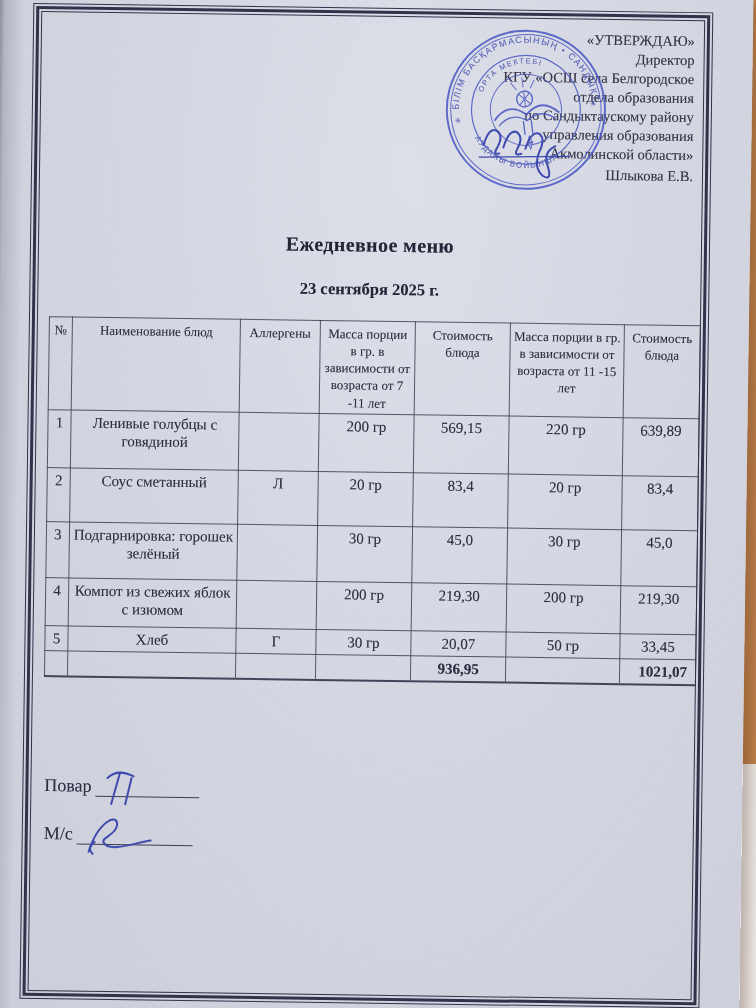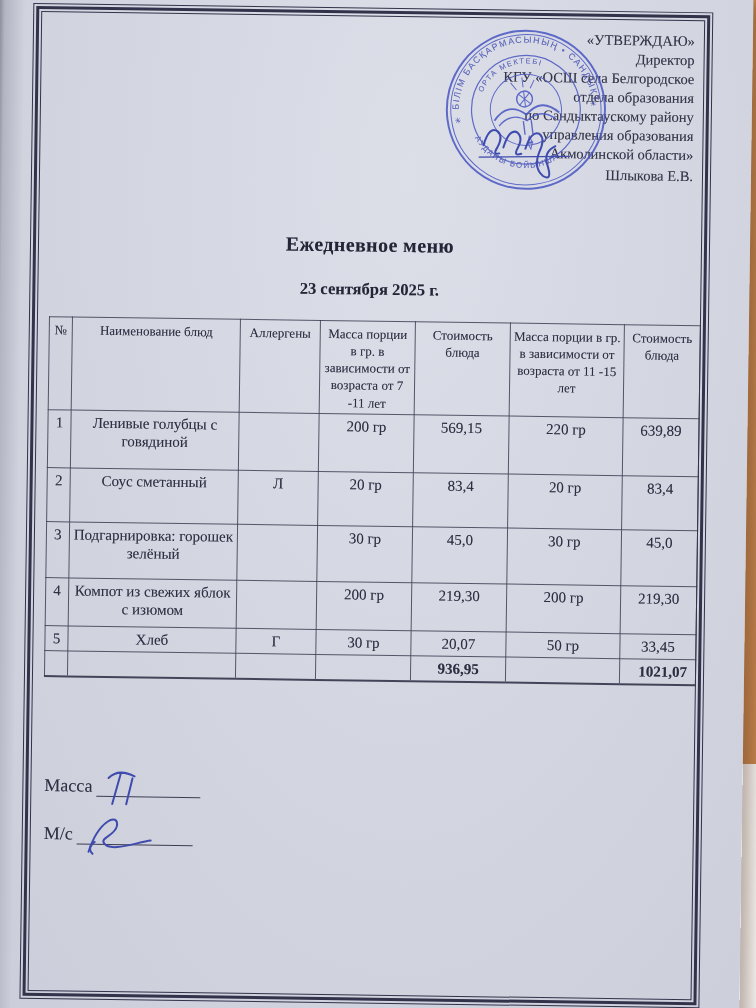--- a/index.html
+++ b/index.html
@@ -195,21 +195,21 @@
           <td></td>
           <td></td>
           <td>936,95</td>
           <td></td>
           <td class="right">1021,07</td>
         </tr>
       </tbody>
     </table>
 
     <div class="f-line f-cook">
-      <span>Масса</span><span class="uline u-cook">
+      <span>Повар</span><span class="uline u-cook">
         <svg width="60" height="40" viewBox="0 0 60 40">
           <g fill="none" stroke="#3f4cae" stroke-width="2" stroke-linecap="round">
             <path d="M8,34 L16,4 M4,8 Q14,-2 30,6 M22,34 L28,8"></path>
           </g>
         </svg>
       </span>
     </div>
     <div class="f-line f-nurse">
       <span>М/с</span><span class="uline u-nurse">
         <svg width="80" height="46" viewBox="0 0 80 46">

